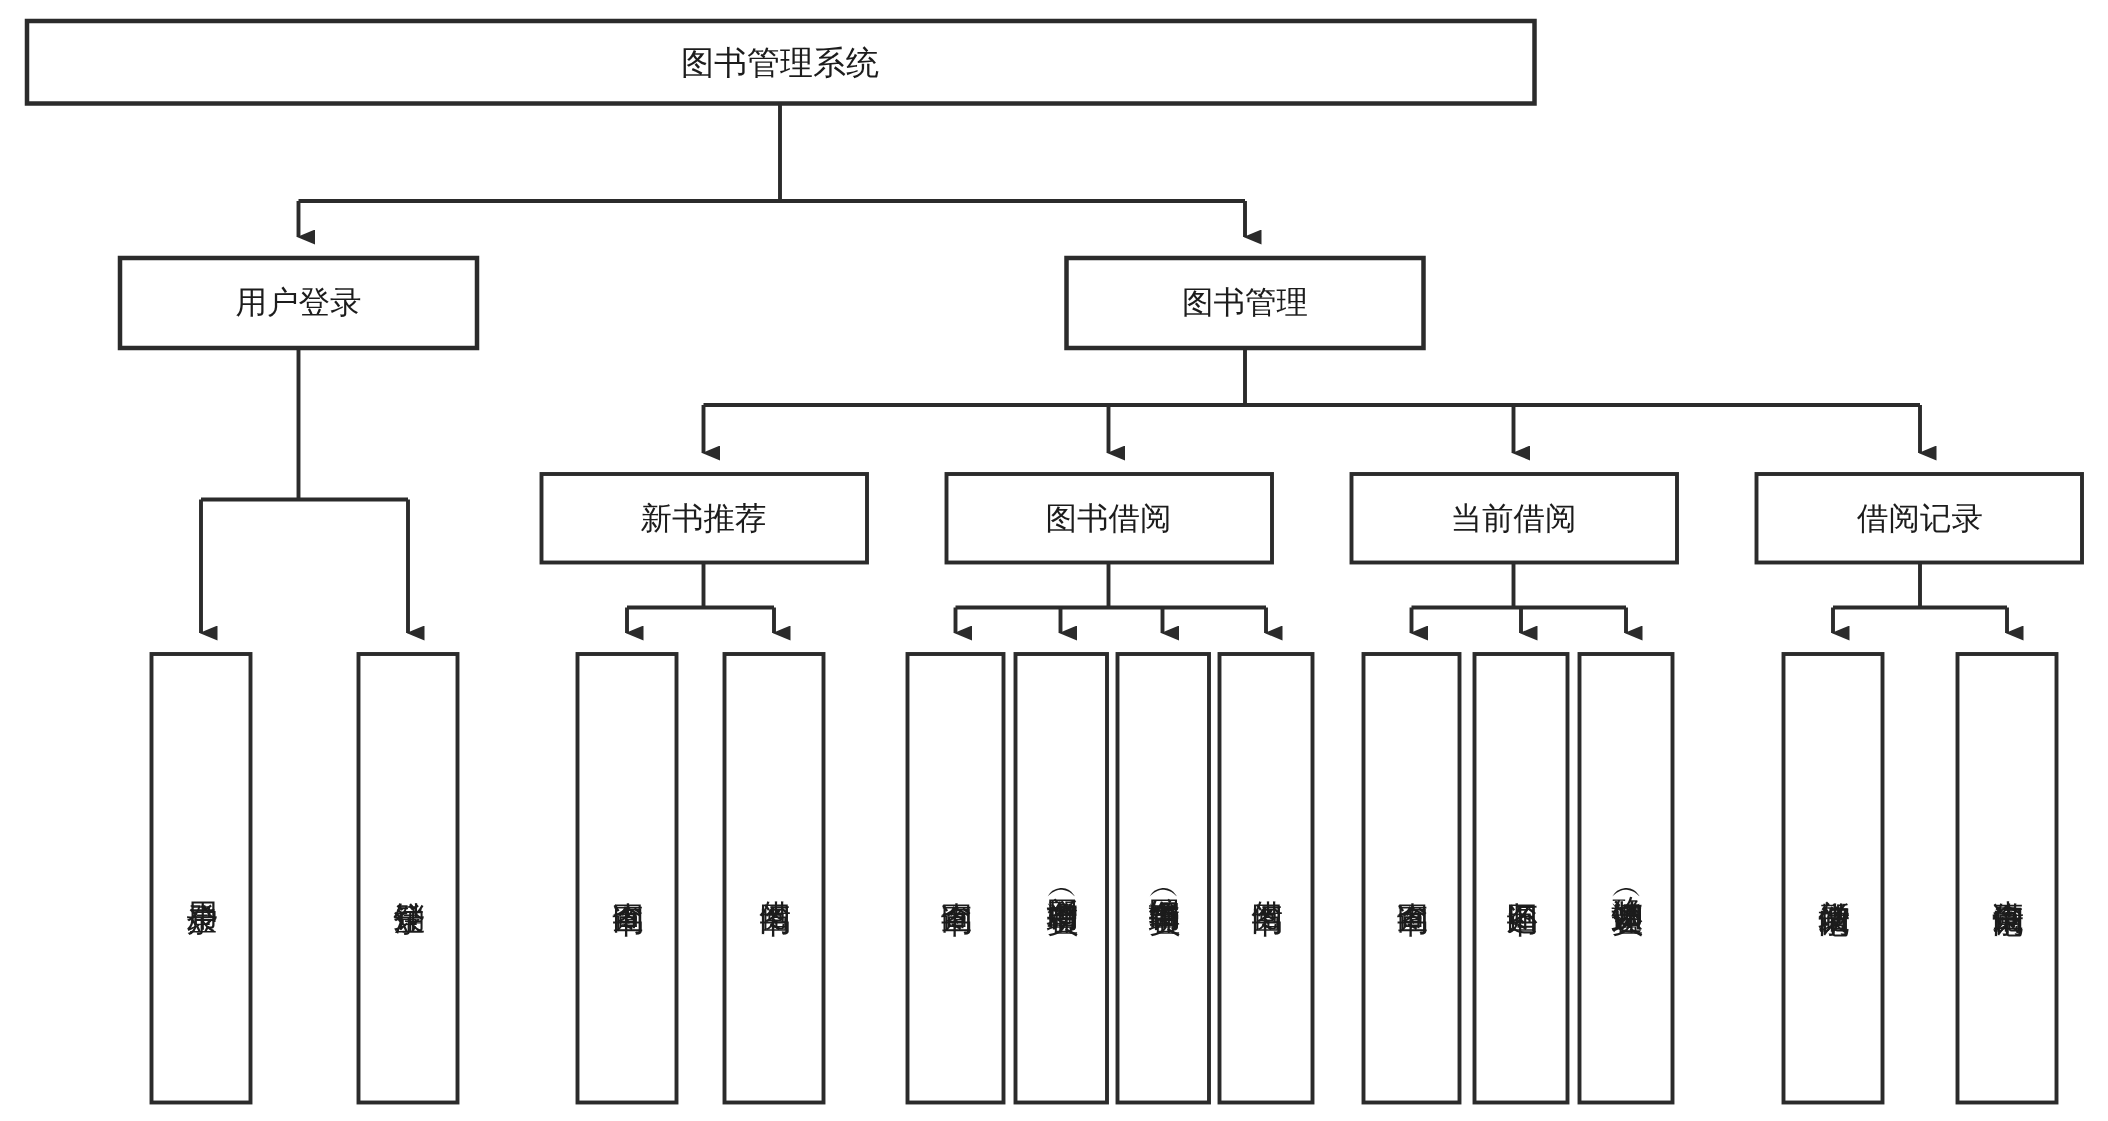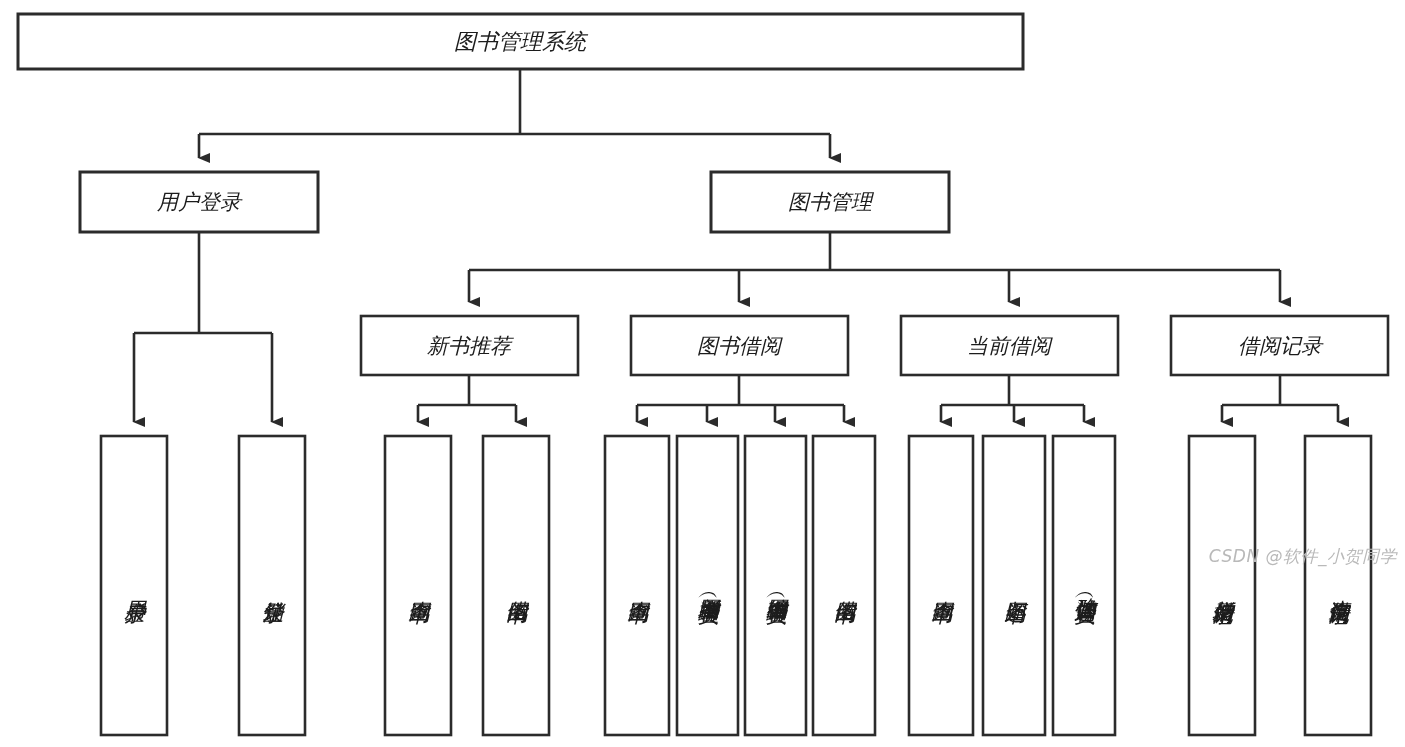--- a/index.html
+++ b/index.html
@@ -12,21 +12,20 @@
     width: 1405px;
     height: 747px;
     font-family: "DejaVu Sans", "Liberation Sans", sans-serif;
     overflow: hidden;
     position: relative;
   }
   #diagram-root {
     position: relative;
     width: 1405px;
     height: 574px;
-    font-style: italic;
   }
   svg.diagram-canvas {
     position: absolute;
     top: 0;
     left: 0;
     width: 1405px;
     height: 747px;
   }
   .node-box {
     fill: #ffffff;
@@ -190,15 +189,14 @@
   <div class="leaf-label" style="left:745px; top:436px; width:61px; height:299px;">编辑图书（管理员）</div>
   <div class="leaf-label" style="left:813px; top:436px; width:62px; height:299px;">借阅图书</div>
 
   <div class="leaf-label" style="left:909px; top:436px; width:64px; height:299px;">查询图书</div>
   <div class="leaf-label" style="left:983px; top:436px; width:62px; height:299px;">归还图书</div>
   <div class="leaf-label" style="left:1053px; top:436px; width:62px; height:299px;">确认归还（管理员）</div>
 
   <div class="leaf-label" style="left:1189px; top:436px; width:66px; height:299px;">新增借阅记录</div>
   <div class="leaf-label" style="left:1305px; top:436px; width:66px; height:299px;">查询借阅记录</div>
 
-  <div class="watermark">CSDN @软件_小贺同学</div>
 
 </div>
 
 </body></html>

